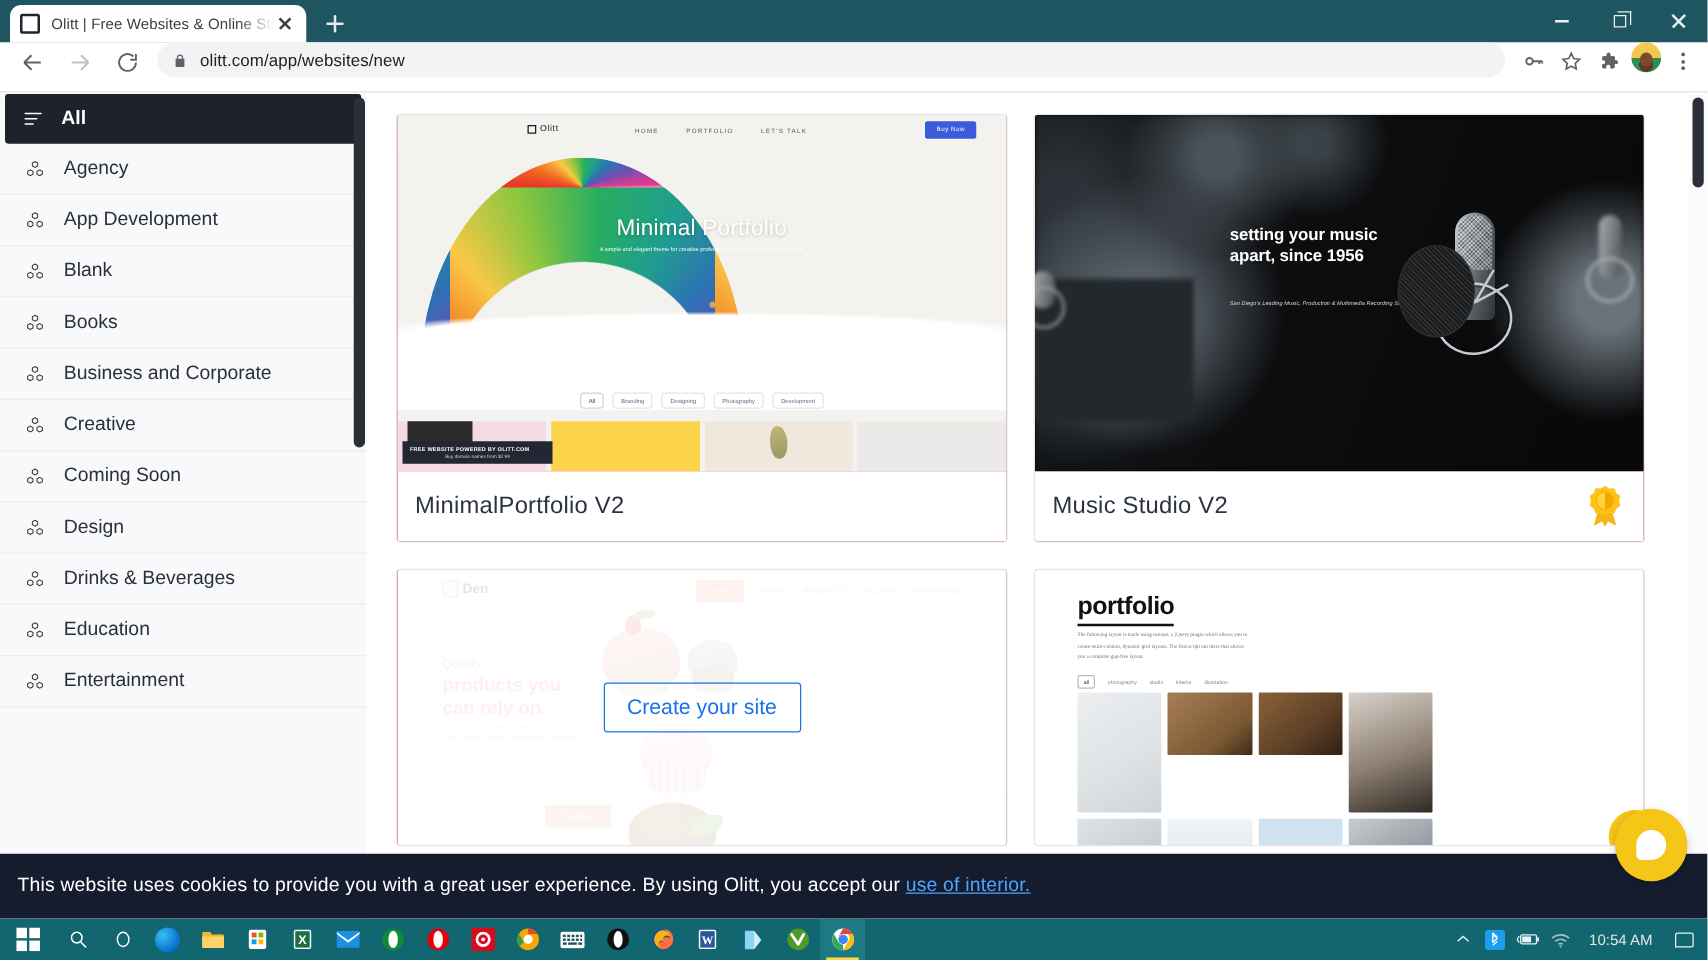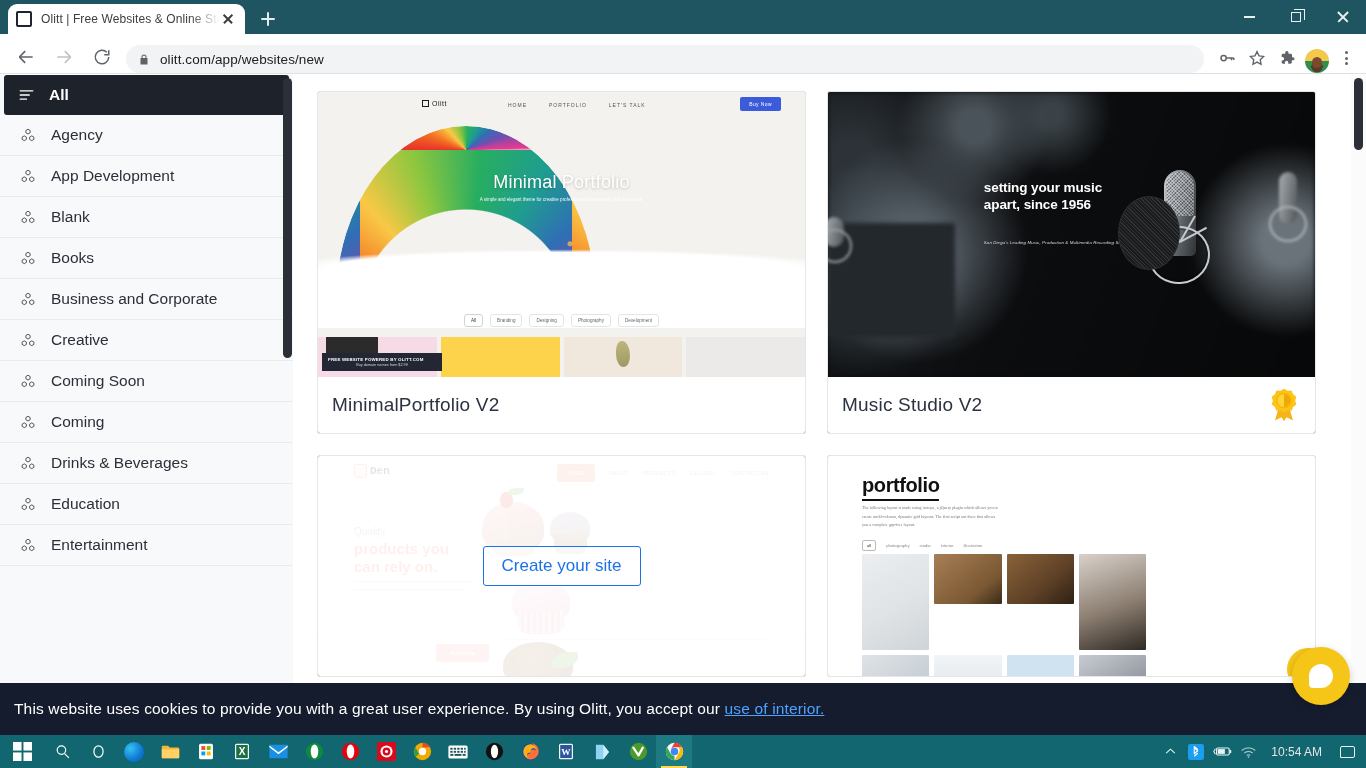--- a/index.html
+++ b/index.html
@@ -68,21 +68,21 @@
   }
   .wb-x { position: relative; width: 12px; height: 12px; }
   .wb-x:before, .wb-x:after {
     content:""; position:absolute; left:-1px; top:5px; width:14px; height:1.5px; background:#e8f0f1;
   }
   .wb-x:before { transform: rotate(45deg); }
   .wb-x:after  { transform: rotate(-45deg); }
 
   #toolbar {
     position: absolute; left: 0; top: 34px; width: 1366px; height: 40px;
-    background: #ffffff; display: flex; align-items: flex-end;
+    background: #ffffff; display: flex; align-items: flex-start;
     border-bottom: 1px solid #dfe1e5;
   }
   .navbtn {
     width: 32px; height: 32px; margin-left: 6px; border-radius: 50%;
     display:flex; align-items:center; justify-content:center; flex: none;
     color: #5f6368;
   }
   #nav-back { margin-left: 10px; }
   #nav-forward { color: #bdc1c6; }
   #omnibox {
@@ -282,21 +282,21 @@
   #t2-mic3 i { position:absolute; left:6px; top:0; width:20px; height:30px; border-radius:10px;
      background:linear-gradient(100deg,#c3c8cc,#53595d); display:block;}
   #t2-mic3 u { position:absolute; left:0; top:12px; width:34px; height:34px; border:2px solid #aeb4b8;
      border-radius:50%; display:block;}
 
   
   #tpl3 { background:#ffffff; }
   #t3-logo { position:absolute; left:36px; top:8px; display:flex; align-items:center; gap:3px; }
   #t3-logo i { width:13px; height:14px; border:1.5px solid #f0907f; border-radius:2px; display:block;
      background: linear-gradient(#fdece9,#fbd9d2); }
-  #t3-logo b { font-size:11px; color:#2d2d2d; font-family:Liberation Mono, monospace; }
+  #t3-logo b { font-size:11px; color:#2d2d2d; font-family:Liberation Sans, sans-serif; }
   #t3-nav { position:absolute; right:36px; top:8px; display:flex; gap:14px; align-items:center; }
   #t3-nav span { font-size:5px; color:#888; letter-spacing:.6px; }
   #t3-nav span.on { background:#f0907f; color:#fff; padding:6px 10px; border-radius:2px; }
   #t3-h1 { position:absolute; left:36px; top:70px; font-size:10px; color:#9b9b9b; }
   #t3-h2 { position:absolute; left:36px; top:84px; font-size:15px; color:#f08172; font-weight:bold; line-height:1.22; }
   #t3-p { position:absolute; left:36px; top:122px; font-size:4.2px; color:#b9b9b9; line-height:1.9; width:130px; }
   #t3-btn { position:absolute; left:118px; bottom:14px; background:#f4a79a; color:#fff;
       font-size:5px; padding:6px 14px; border-radius:2px; }
   .cupcake { position:absolute; border-radius:50% 50% 38% 38%; }
   #t3-c1 { left:164px; top:46px; width:62px; height:50px;
@@ -538,21 +538,21 @@
       </div>
 
       <div class="side-item">
         <span class="side-ico">
           <svg width="16" height="15" viewBox="0 0 24 24" fill="none" stroke="#333" stroke-width="1.3">
             <path d="M12 2l3.4 2v3.6L12 9.6 8.6 7.6V4L12 2z"></path>
               <path d="M6 12.6l3.4 2v3.6L6 20.2l-3.4-2v-3.6l3.4-2z"></path>
             <path d="M18 12.6l3.4 2v3.6L18 20.2l-3.4-2v-3.6l3.4-2z"></path>
             </svg>
         </span>
-        <span>Coming</span>
+        <span>Design</span>
       </div>
 
       <div class="side-item">
         <span class="side-ico">
           <svg width="16" height="15" viewBox="0 0 24 24" fill="none" stroke="#333" stroke-width="1.3">
             <path d="M12 2l3.4 2v3.6L12 9.6 8.6 7.6V4L12 2z"></path>
               <path d="M6 12.6l3.4 2v3.6L6 20.2l-3.4-2v-3.6l3.4-2z"></path>
             <path d="M18 12.6l3.4 2v3.6L18 20.2l-3.4-2v-3.6l3.4-2z"></path>
             </svg>
         </span>

